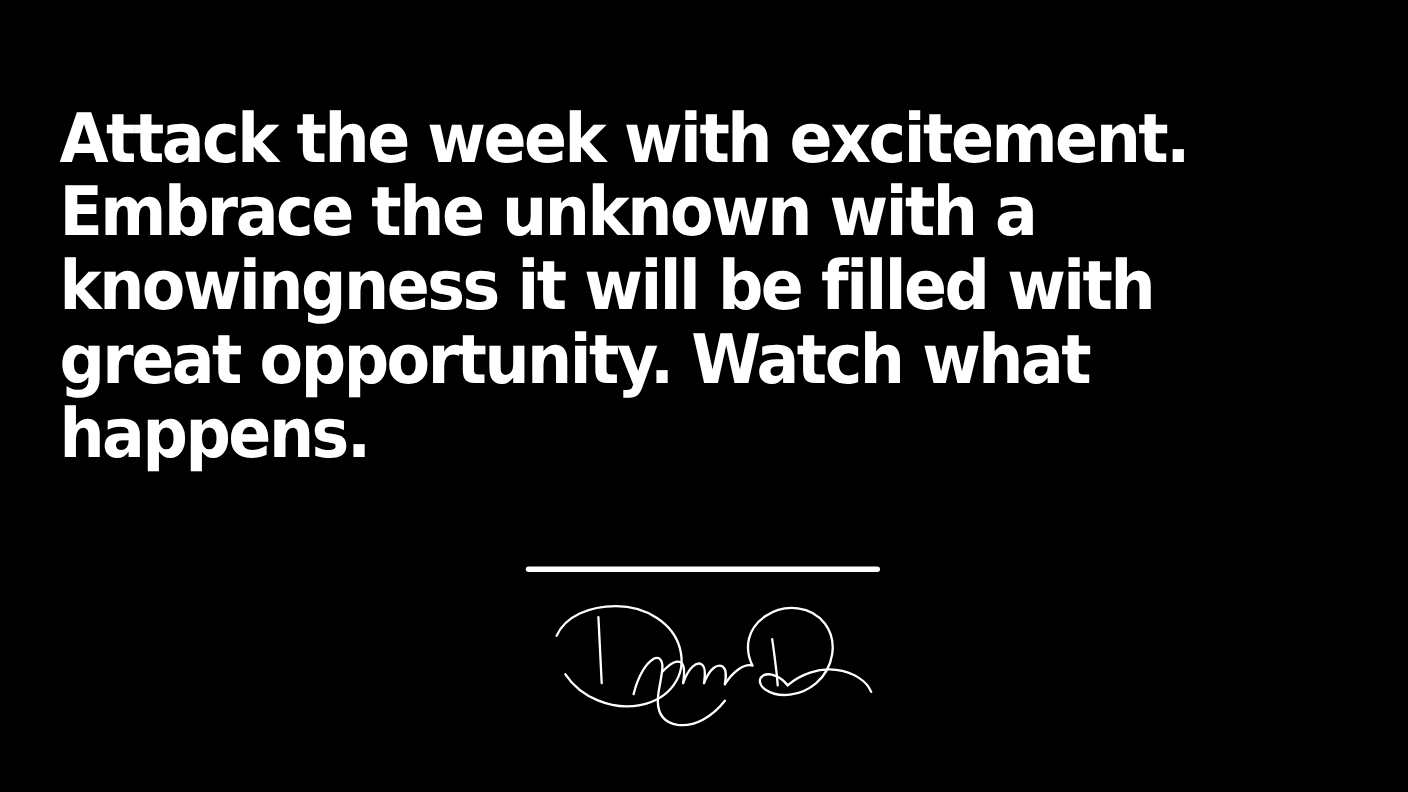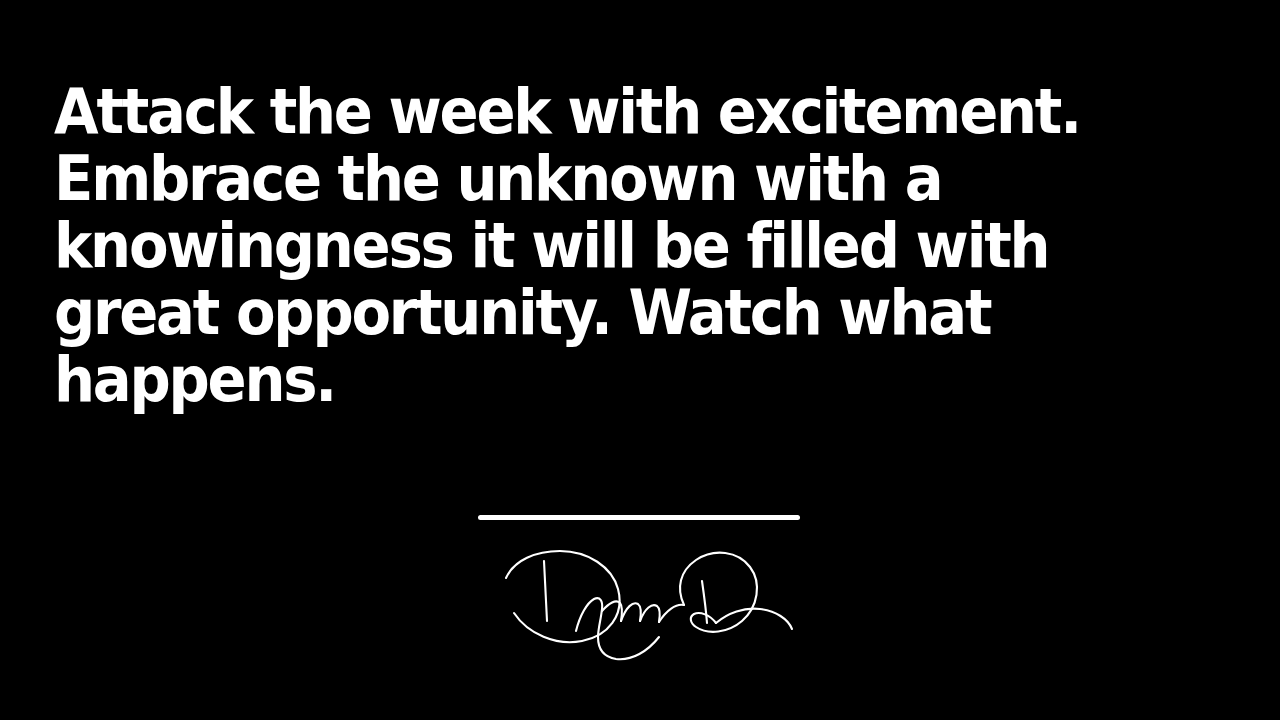--- a/index.html
+++ b/index.html
@@ -15,21 +15,21 @@
   }
   #slide {
     position: relative;
     width: 1280px;
     height: 720px;
     background: #000000;
   }
   #quote-block {
     position: absolute;
     left: 54px;
-    top: 78px;
+    top: 92px;
     width: 1120px;
   }
   .quote-line {
     display: block;
     color: #ffffff;
     font-family: "DejaVu Sans", "Liberation Sans", sans-serif;
     font-weight: 700;
     font-size: 62px;
     line-height: 67px;
     letter-spacing: -2.4px;

